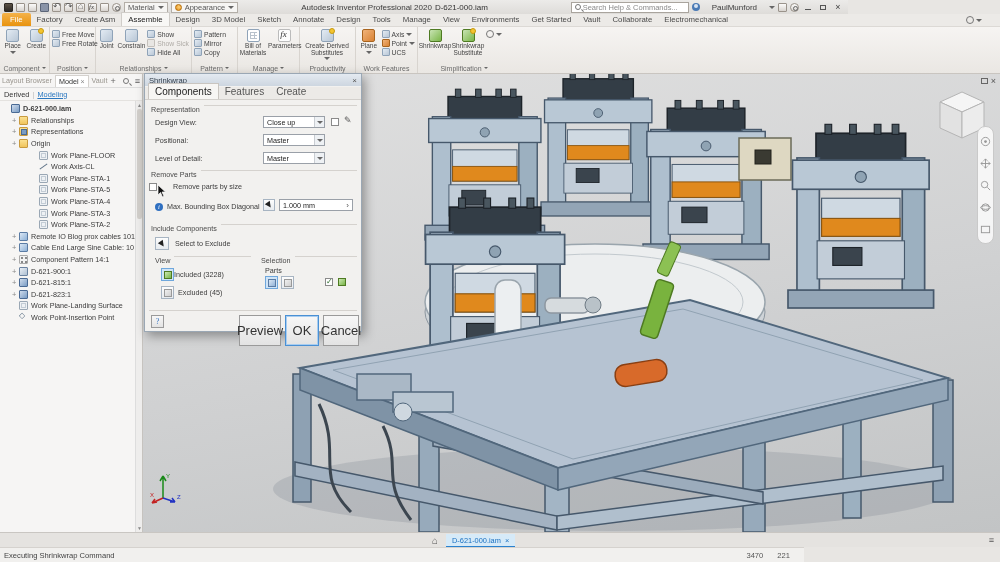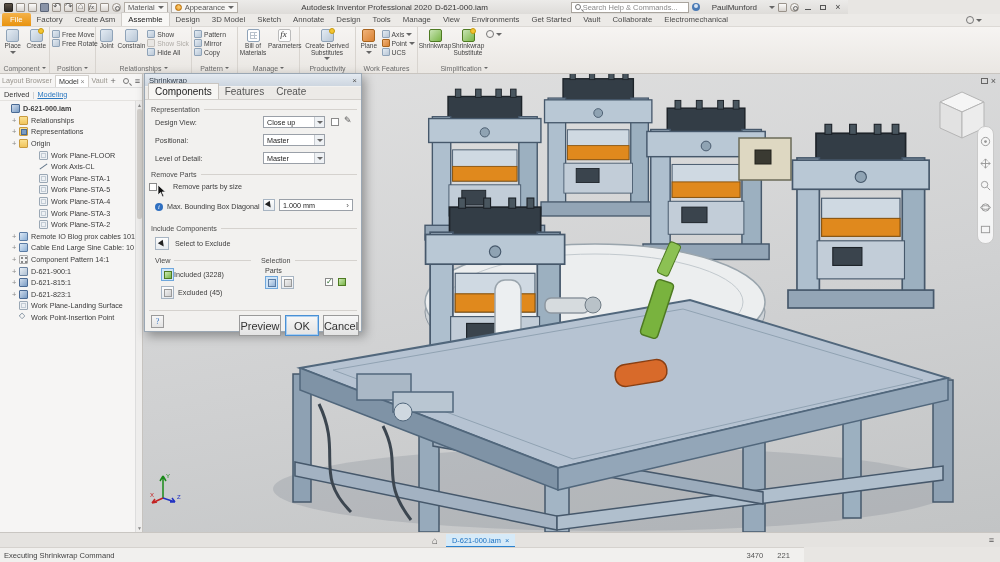--- a/index.html
+++ b/index.html
@@ -113,40 +113,40 @@
   .docwin .x{font-size:9px}
   .triad{position:absolute;left:6px;bottom:28px}
 
   
   .dialog{position:absolute;left:144px;top:73px;width:218px;height:259px;background:#f2f1ef;border:1px solid #9aa7b4;box-shadow:3px 4px 10px rgba(0,0,0,.35);z-index:5}
   .dlg-title{height:12px;background:linear-gradient(#e4eaf1,#cdd6e0);display:flex;align-items:center;padding:0 4px;font-size:7.6px;color:#2f3b48}
   .dlg-x{margin-left:auto;color:#555;font-size:8px}
   .dlg-tabs{position:absolute;left:0;top:13px;width:100%;height:13px;display:flex;align-items:flex-end;padding-left:3px;border-bottom:1px solid #d3d0cc;background:#eceae7}
   .dtab{font-size:10px;color:#555;padding:2px 6px}
   .dtab.active{background:#f7f6f4;border:1px solid #c9c5c0;border-bottom:none;color:#222}
-  .sechdr{position:absolute;display:flex;align-items:center;gap:4px;font-size:7.2px;color:#4a4a4a;white-space:nowrap}
+  .sechdr{position:absolute;display:flex;gap:4px;font-size:7.2px;color:#4a4a4a;white-space:nowrap}
   .sechdr .rule{height:1px;background:#d5d2ce;flex:1}
   .drow{position:absolute;display:flex;align-items:center;font-size:7.2px;color:#3c3c3c;white-space:nowrap}
   .dselect{position:absolute;height:12px;border:1px solid #9aa0a8;background:#fff;display:flex;align-items:center;font-size:7.2px;padding-left:3px;color:#222}
   .dselect .dcaret{margin-left:auto;width:10px;height:100%;background:#eef1f4;border-left:1px solid #c9cdd2;display:flex;align-items:center;justify-content:center}
   .chk{width:8px;height:8px;border:1px solid #8a8a8a;background:#fff;flex:none;position:relative}
   .chk.checked::after{content:"✓";position:absolute;left:0px;top:-2px;font-size:8px;color:#2a6b2a}
   .penic{width:9px;height:9px;position:relative}
   .penic::after{content:"✎";position:absolute;left:-1px;top:-3px;font-size:9px;color:#555}
   .infoic{width:8px;height:8px;border-radius:50%;background:#2f6fc0;color:#fff;font-size:6.5px;display:flex;align-items:center;justify-content:center;font-family:"Liberation Serif",serif;font-style:italic;flex:none}
   .cursbtn{width:12px;height:12px;border:1px solid #a7b4c2;background:linear-gradient(#fdfdfd,#e7ebef);display:flex;align-items:center;justify-content:center}
   .curs{width:0;height:0;border-left:3px solid transparent;border-right:3px solid transparent;border-top:6px solid #222;transform:rotate(-35deg)}
   .dinput{position:absolute;height:12px;border:1px solid #9aa0a8;background:#fff;display:flex;align-items:center;font-size:7.2px;padding:0 3px;color:#222}
   .dinput .spin{margin-left:auto;color:#555;font-size:8px}
   .ibox{width:13px;height:13px;border:1px solid #a7b4c2;background:linear-gradient(#fdfdfd,#e7ebef);display:flex;align-items:center;justify-content:center;flex:none}
   .ibox.sel{background:#cfe4f7;border-color:#6fa7dc}
   .cubeic{width:8px;height:8px;background:linear-gradient(135deg,#cde9b4,#78b447);border:1px solid #4e7a22}
   .cubeic.gray{background:linear-gradient(135deg,#f0f0f0,#cfcfcf);border-color:#999}
   .cubeic.blue{background:linear-gradient(135deg,#dbe7f4,#8fb2d8);border-color:#5a7ba4}
-  .dbtn{position:absolute;height:21px;border:1px solid #9a9a9a;background:linear-gradient(#f7f7f7,#e3e3e3);font-size:11px;color:#333;display:flex;align-items:center;justify-content:center}
+  .dbtn{position:absolute;height:31px;border:1px solid #9a9a9a;background:linear-gradient(#f7f7f7,#e3e3e3);font-size:13px;color:#333;display:flex;align-items:center;justify-content:center}
   .dbtn.ok{border-color:#4a90d4;box-shadow:inset 0 0 0 1px #a8cdf0}
   .helpbtn{position:absolute;width:13px;height:13px;border:1px solid #9a9a9a;background:linear-gradient(#f7f7f7,#e3e3e3);display:flex;align-items:center;justify-content:center;font-size:8px;color:#2f6fc0;font-family:"Liberation Serif",serif}
   .dsep{position:absolute;left:4px;right:4px;height:1px;background:#d5d2ce}
   .pointer{position:absolute;z-index:9}
 
   
   .doctabs{position:absolute;left:0;top:532px;width:1000px;height:15px;background:#e5e3e0;border-top:1px solid #c9c6c2}
   .homebtn{position:absolute;left:428px;top:2px;width:14px;height:12px;text-align:center;color:#555;font-size:10px;line-height:11px}
   .doctab{position:absolute;left:446px;top:1px;height:14px;background:#d6eaf8;border-bottom:2px solid #2a82cf;color:#1a70c0;display:flex;align-items:center;gap:4px;padding:0 6px;font-size:7.4px}
   .doctab .x{color:#1a70c0}

